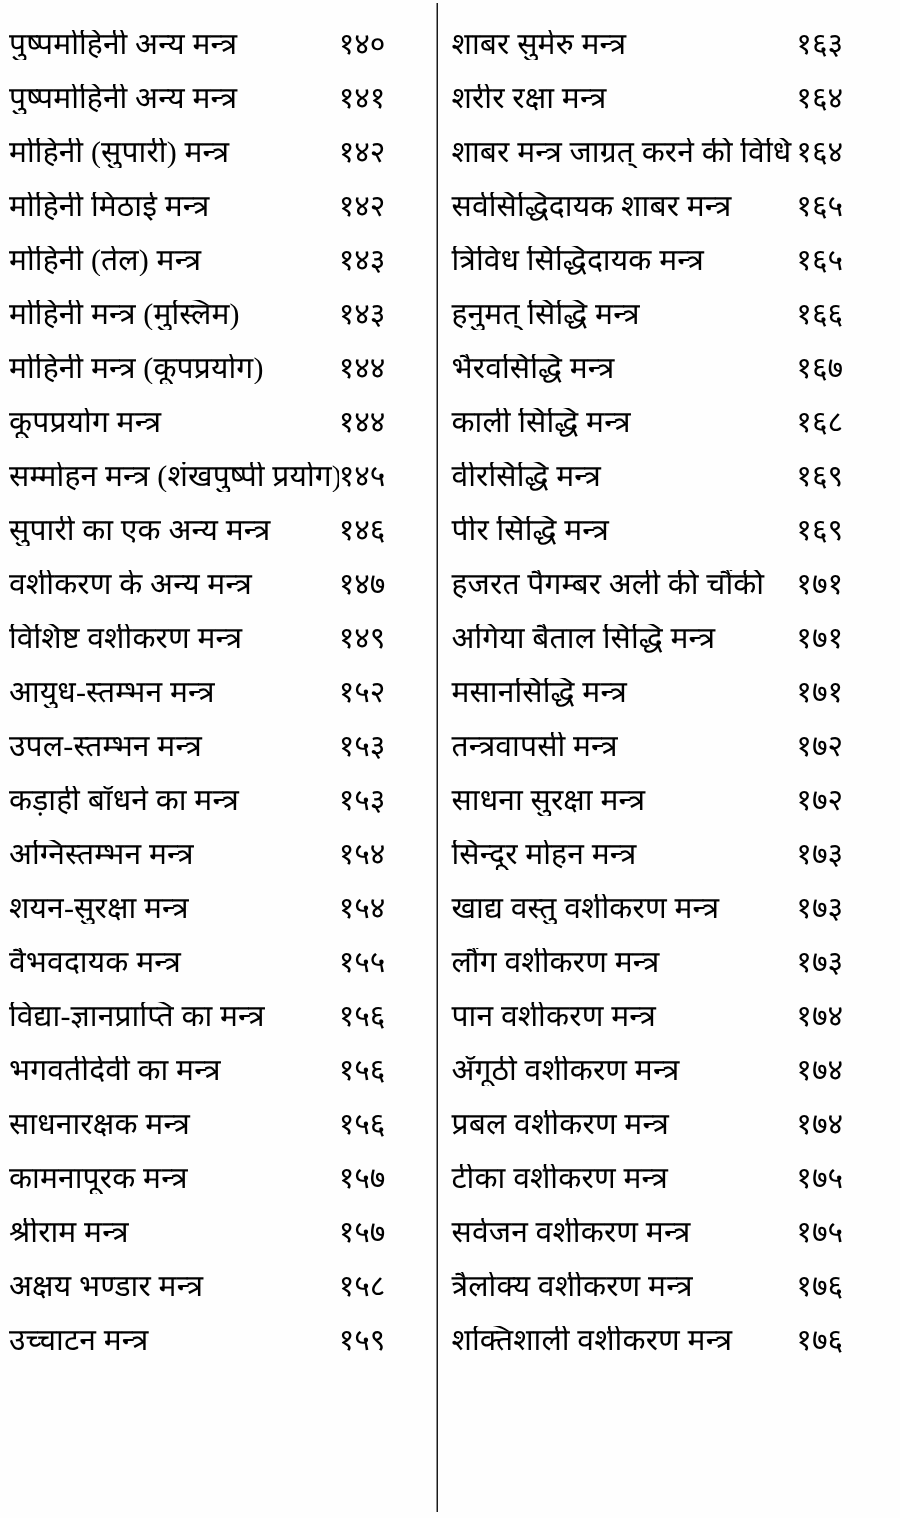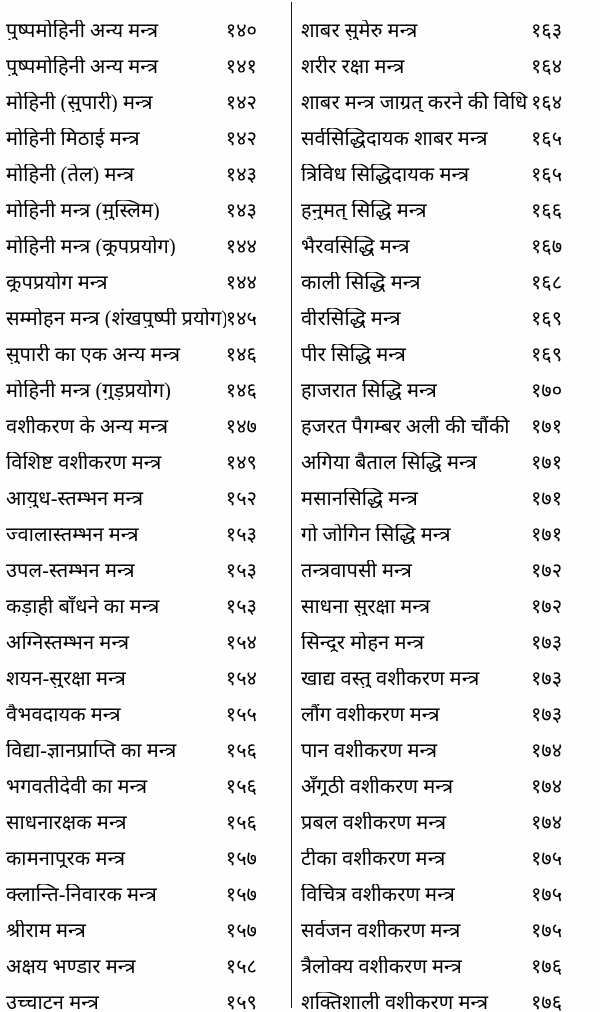--- a/index.html
+++ b/index.html
@@ -226,35 +226,20 @@
         <td></td>
         <td>
             <span class="entry">पीर सिद्धि मन्त्र</span>
           </td>
         <td>
             <span class="pagenum">१६९</span>
           </td>
       </tr>
       <tr>
         <td>
-            <span class="entry">मोहिनी मन्त्र (गुड़प्रयोग)</span>
-          </td>
-        <td>
-            <span class="pagenum">१४६</span>
-          </td>
-        <td></td>
-        <td>
-            <span class="entry">हाजरात सिद्धि मन्त्र</span>
-          </td>
-        <td>
-            <span class="pagenum">१७०</span>
-          </td>
-      </tr>
-      <tr>
-        <td>
             <span class="entry">वशीकरण के अन्य मन्त्र</span>
           </td>
         <td>
             <span class="pagenum">१४७</span>
           </td>
         <td></td>
         <td>
             <span class="entry small">हजरत पैगम्बर अली की चौंकी</span>
           </td>
         <td>
@@ -286,65 +271,50 @@
         <td></td>
         <td>
             <span class="entry">मसानसिद्धि मन्त्र</span>
           </td>
         <td>
             <span class="pagenum">१७१</span>
           </td>
       </tr>
       <tr>
         <td>
-            <span class="entry">ज्वालास्तम्भन मन्त्र</span>
+            <span class="entry">उपल-स्तम्भन मन्त्र</span>
           </td>
         <td>
             <span class="pagenum">१५३</span>
           </td>
         <td></td>
         <td>
-            <span class="entry">गो जोगिन सिद्धि मन्त्र</span>
-          </td>
-        <td>
-            <span class="pagenum">१७१</span>
-          </td>
-      </tr>
-      <tr>
-        <td>
-            <span class="entry">उपल-स्तम्भन मन्त्र</span>
+            <span class="entry">तन्त्रवापसी मन्त्र</span>
+          </td>
+        <td>
+            <span class="pagenum">१७२</span>
+          </td>
+      </tr>
+      <tr>
+        <td>
+            <span class="entry">कड़ाही बाँधने का मन्त्र</span>
           </td>
         <td>
             <span class="pagenum">१५३</span>
           </td>
         <td></td>
         <td>
-            <span class="entry">तन्त्रवापसी मन्त्र</span>
+            <span class="entry">साधना सुरक्षा मन्त्र</span>
           </td>
         <td>
             <span class="pagenum">१७२</span>
           </td>
       </tr>
       <tr>
         <td>
-            <span class="entry">कड़ाही बाँधने का मन्त्र</span>
-          </td>
-        <td>
-            <span class="pagenum">१५३</span>
-          </td>
-        <td></td>
-        <td>
-            <span class="entry">साधना सुरक्षा मन्त्र</span>
-          </td>
-        <td>
-            <span class="pagenum">१७२</span>
-          </td>
-      </tr>
-      <tr>
-        <td>
             <span class="entry">अग्निस्तम्भन मन्त्र</span>
           </td>
         <td>
             <span class="pagenum">१५४</span>
           </td>
         <td></td>
         <td>
             <span class="entry">सिन्दूर मोहन मन्त्र</span>
           </td>
         <td>
@@ -429,35 +399,20 @@
       <tr>
         <td>
             <span class="entry">कामनापूरक मन्त्र</span>
           </td>
         <td>
             <span class="pagenum">१५७</span>
           </td>
         <td></td>
         <td>
             <span class="entry">टीका वशीकरण मन्त्र</span>
-          </td>
-        <td>
-            <span class="pagenum">१७५</span>
-          </td>
-      </tr>
-      <tr>
-        <td>
-            <span class="entry">क्लान्ति-निवारक मन्त्र</span>
-          </td>
-        <td>
-            <span class="pagenum">१५७</span>
-          </td>
-        <td></td>
-        <td>
-            <span class="entry">विचित्र वशीकरण मन्त्र</span>
           </td>
         <td>
             <span class="pagenum">१७५</span>
           </td>
       </tr>
       <tr>
         <td>
             <span class="entry">श्रीराम मन्त्र</span>
           </td>
         <td>

